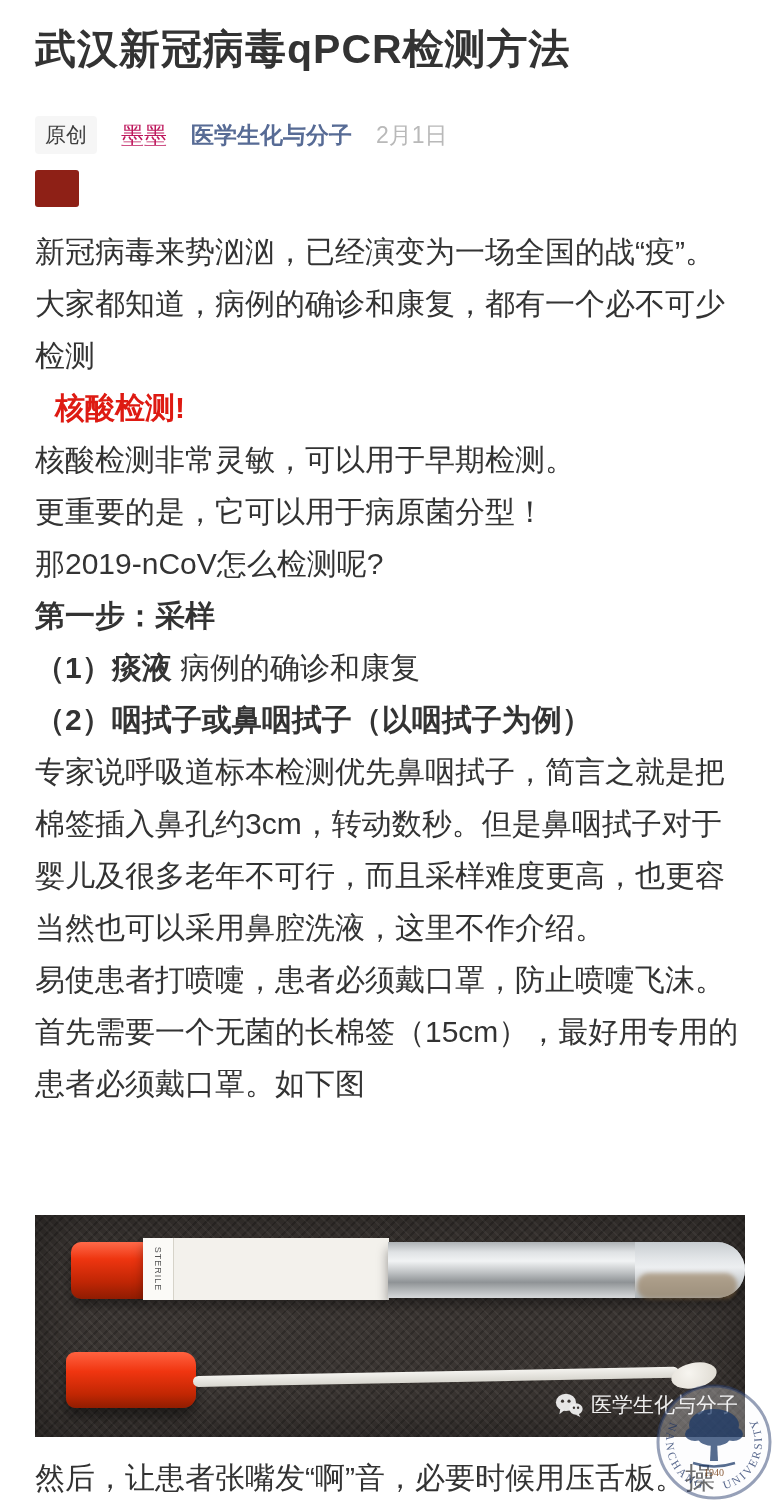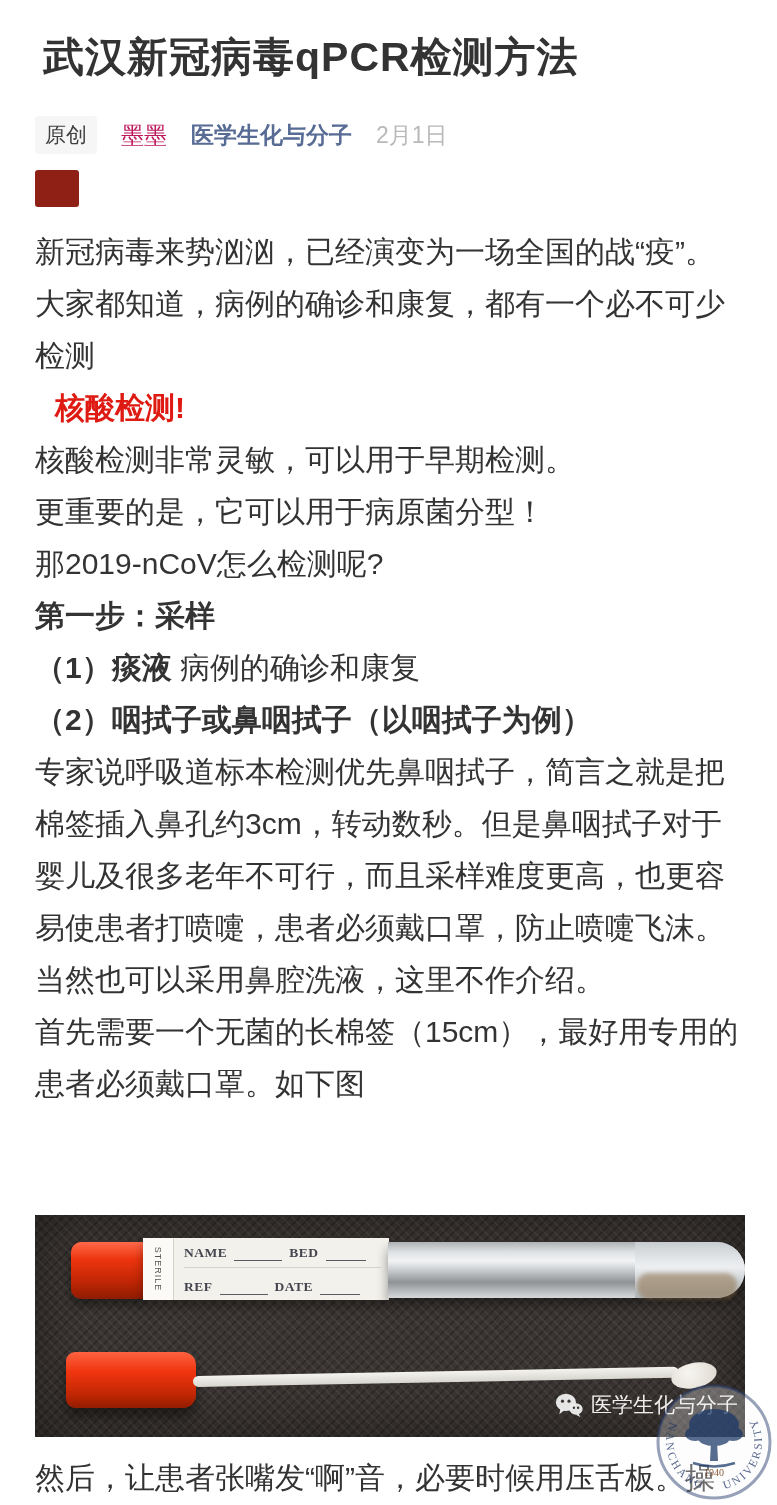--- a/index.html
+++ b/index.html
@@ -1,19 +1,19 @@
 <!DOCTYPE html>
 <html style="--red: #de1a12; --link: #576b95; --accent-block: #8e2016;"><head>
 <meta charset="utf-8">
 <style>
   html,body{margin:0;padding:0;background:#fff;}
   .page{position:relative;width:777px;height:1505px;background:#fff;overflow:hidden;
         font-family:"Liberation Sans",sans-serif;color:#333;}
 
-  .title{position:absolute;left:35px;top:24px;width:710px;margin:8px;
+  .title{position:absolute;left:35px;top:24px;width:710px;margin:0;
          font-size:41px;line-height:1.25;font-weight:700;color:#333;letter-spacing:1px;}
 
   .byline{position:absolute;left:35px;top:116px;display:flex;align-items:center;gap:24px;
           font-size:23px;white-space:nowrap;}
   .badge{background:#f6f6f6;color:#404040;font-size:21px;padding:5px 10px;border-radius:4px;}
   .author{color:#be185d;}
   .account{color:var(--link);font-weight:600;text-decoration:none;cursor:pointer;}
   .date{color:#b9b9b9;}
 
   .red-block{position:absolute;left:35px;top:170px;width:44px;height:37px;
@@ -99,45 +99,31 @@
       <div class="line red"><span class="b">核酸检测!</span></div>
       <div class="line"><span>核酸检测非常灵敏，可以用于早期检测。</span></div>
       <div class="line"><span>更重要的是，它可以用于病原菌分型！</span></div>
       <div class="line"><span>那2019-nCoV怎么检测呢?</span></div>
       <div class="line"><span class="b">第一步：采样</span></div>
       <div class="line"><span class="b">（1）痰液</span><span> 病例的确诊和康复</span></div>
       <div class="line"><span class="b">（2）咽拭子或鼻咽拭子（以咽拭子为例）</span></div>
       <div class="line"><span>专家说呼吸道标本检测优先鼻咽拭子，简言之就是把</span></div>
       <div class="line"><span>棉签插入鼻孔约3cm，转动数秒。但是鼻咽拭子对于</span></div>
       <div class="line"><span>婴儿及很多老年不可行，而且采样难度更高，也更容</span></div>
+      <div class="line"><span>当然也可以采用鼻腔洗液，这里不作介绍。</span></div>
       <div class="line"><span>易使患者打喷嚏，患者必须戴口罩，防止喷嚏飞沫。</span></div>
-      <div class="line"><span>当然也可以采用鼻腔洗液，这里不作介绍。</span></div>
       <div class="line"><span>首先需要一个无菌的长棉签（15cm），最好用专用的</span></div>
       <div class="line"><span>患者必须戴口罩。如下图</span></div>
     </div>
 
   <div class="figure">
     <div class="cap"></div>
     <div class="tube-label">
       <div class="strip">
         <span>STERILE</span>
-      </div>
-      <div class="fields">
-        <div class="frow">
-          <span>NAME</span>
-          <span class="blank w1"></span>
-          <span>BED</span>
-          <span class="blank w2"></span>
-        </div>
-        <div class="frow">
-          <span>REF</span>
-          <span class="blank w1"></span>
-          <span>DATE</span>
-          <span class="blank w2"></span>
-        </div>
       </div>
     </div>
     <div class="tube-body"></div>
     <div class="tube-end"></div>
     <div class="tan-patch"></div>
 
     <div class="swab-handle"></div>
     <div class="swab-stick"></div>
     <div class="swab-tip"></div>
 

